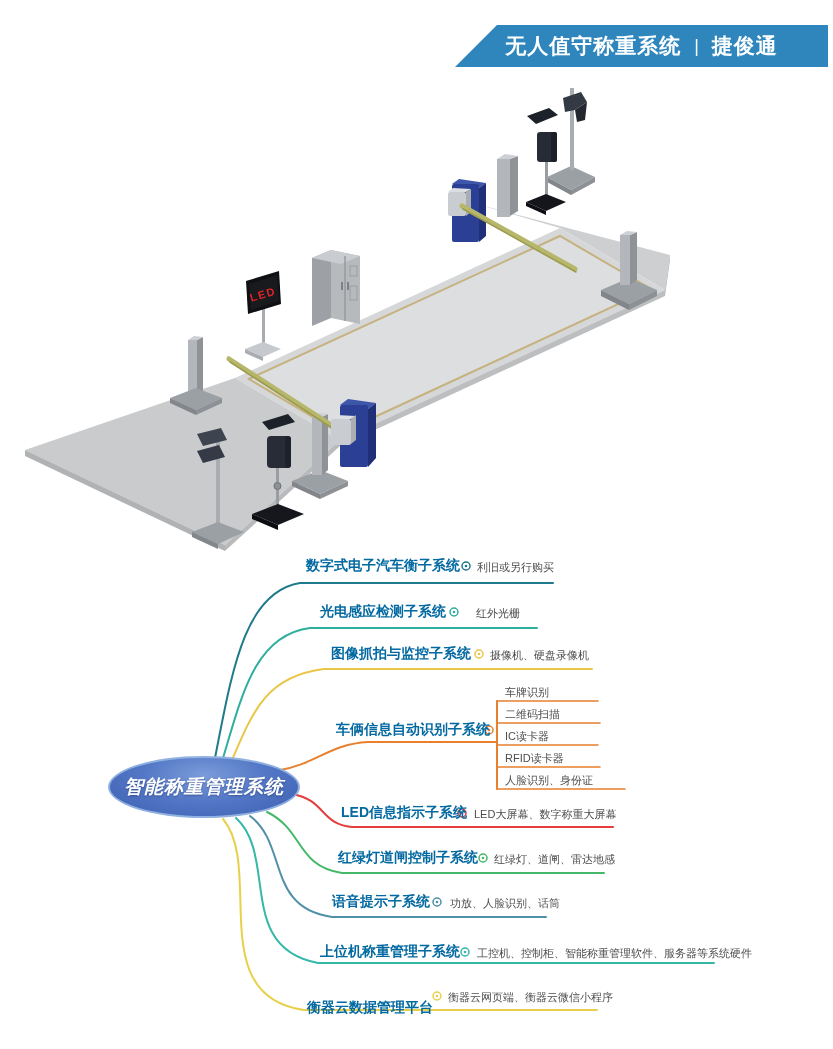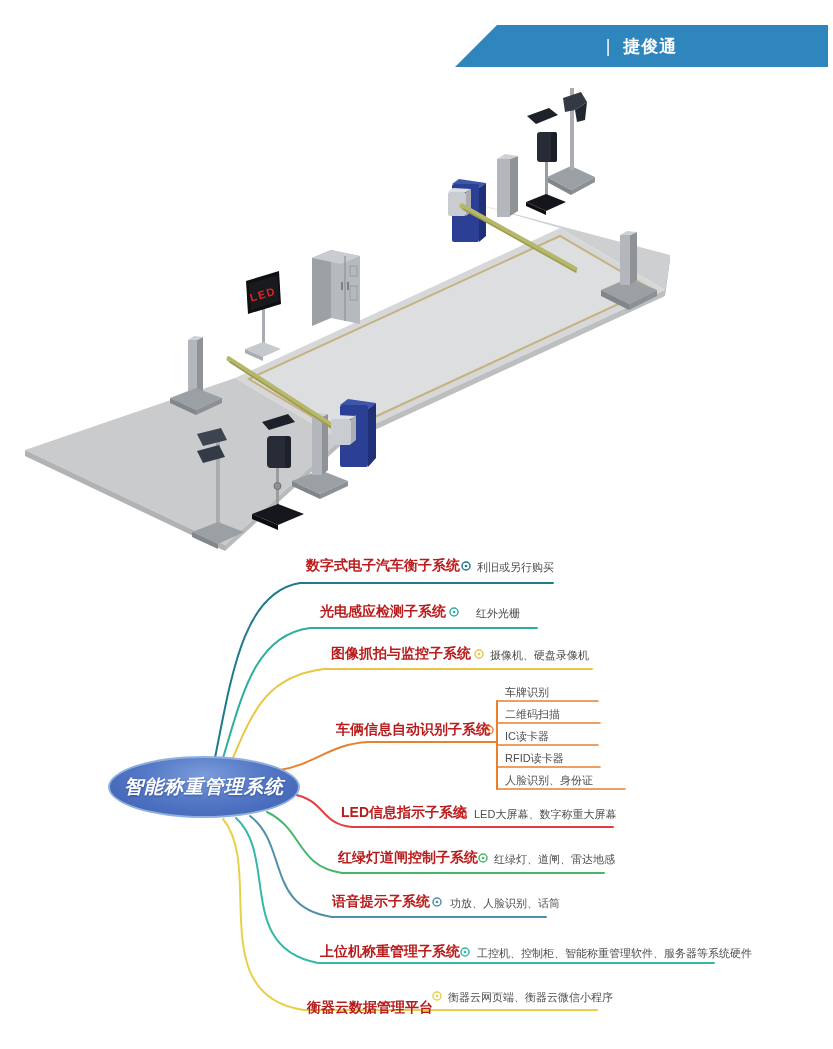--- a/index.html
+++ b/index.html
@@ -7,46 +7,47 @@
        font-family:"Liberation Sans","DejaVu Sans",sans-serif;}
 
   
   .banner{position:absolute;left:455px;top:25px;width:373px;height:42px;
           background:#2e86bd;
           clip-path:polygon(42px 0,100% 0,100% 100%,0 100%);
           display:flex;align-items:center;justify-content:center;gap:13px;
           color:#ffffff;}
   .banner .t1{font-size:21px;font-weight:700;letter-spacing:1px;}
   .banner .sep{font-size:18px;font-weight:400;opacity:.95;}
-  .banner .t2{font-size:17px;font-weight:700;letter-spacing:1px;}
+  .banner .t2{font-size:21px;font-weight:700;letter-spacing:1px;}
 
   
   #scene-svg{position:absolute;left:0;top:80px;width:833px;height:475px;}
   #map-svg{position:absolute;left:0;top:0;width:833px;height:1049px;}
 
   
-  .node-main{position:absolute;font-size:14px;font-weight:700;color:#b91c1c;
+  .node-main{position:absolute;font-size:14px;font-weight:700;color:#0369a1;
              white-space:nowrap;line-height:16px;}
   .node-sub{position:absolute;font-size:11px;font-weight:400;color:#4d4d4d;
             white-space:nowrap;line-height:13px;text-align:center;}
   .node-child{position:absolute;font-size:11px;font-weight:400;color:#4d4d4d;
               white-space:nowrap;line-height:13px;}
 
   .center-node{position:absolute;left:108px;top:756px;width:192px;height:62px;
                border-radius:50%;
                background:radial-gradient(ellipse at 50% 30%,#7b9cda 0%,#5478c6 45%,#3c5eb0 100%);
                border:2px solid #8fb0e0;box-sizing:border-box;
                display:flex;align-items:center;justify-content:center;}
   .center-node span{color:#ffffff;font-size:19px;font-weight:700;letter-spacing:1px;
                     text-shadow:0 1px 2px rgba(20,40,90,.45);font-style:italic;}
 </style>
 </head>
 <body>
 
 <div class="banner">
+  <span class="t1">无人值守称重系统</span>
   <span class="sep">|</span>
   <span class="t2">捷俊通</span>
 </div>
 
 <svg id="scene-svg" viewBox="0 0 833 475">
 
   <polygon points="473,123 670,175 665,210 560,148" fill="#cdcfd1"></polygon>
   <polygon points="665,210 670,175 670,180 665,216" fill="#b5b7b9"></polygon>
   <polygon points="235,298 560,148 665,210 340,360" fill="#d5d7d9"></polygon>
   <polygon points="249,299 560,156 651,209 340,353" fill="#dcdee0" stroke="#c6b27e" stroke-width="2"></polygon>

